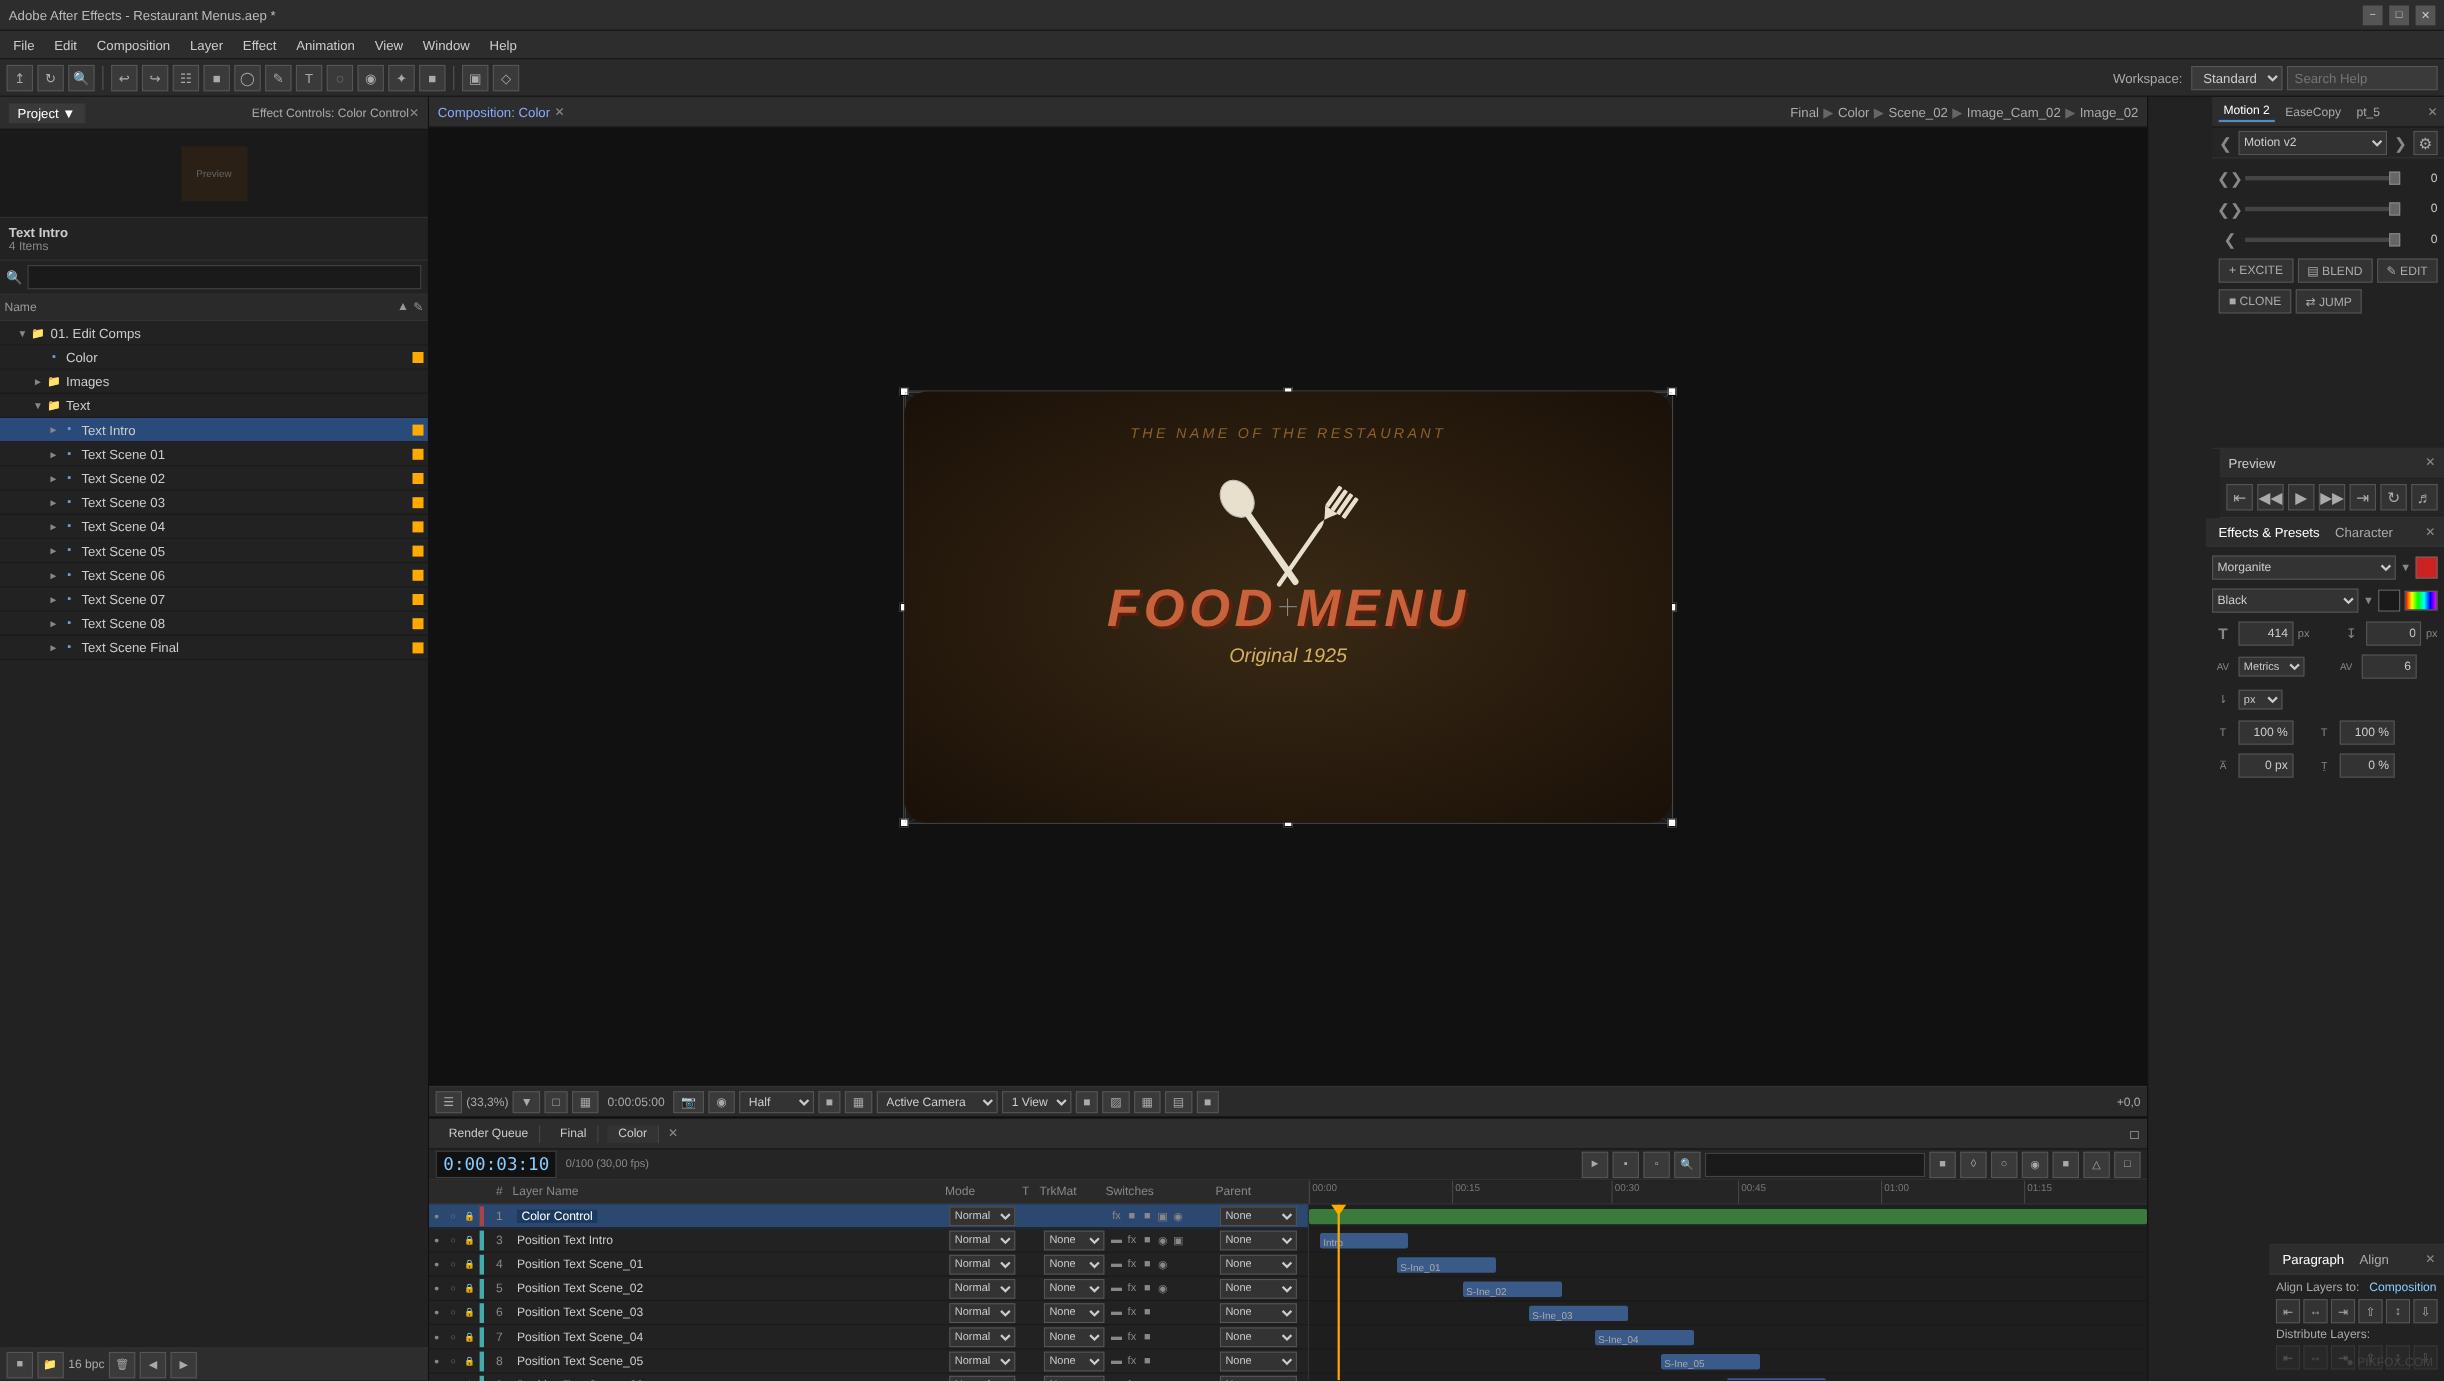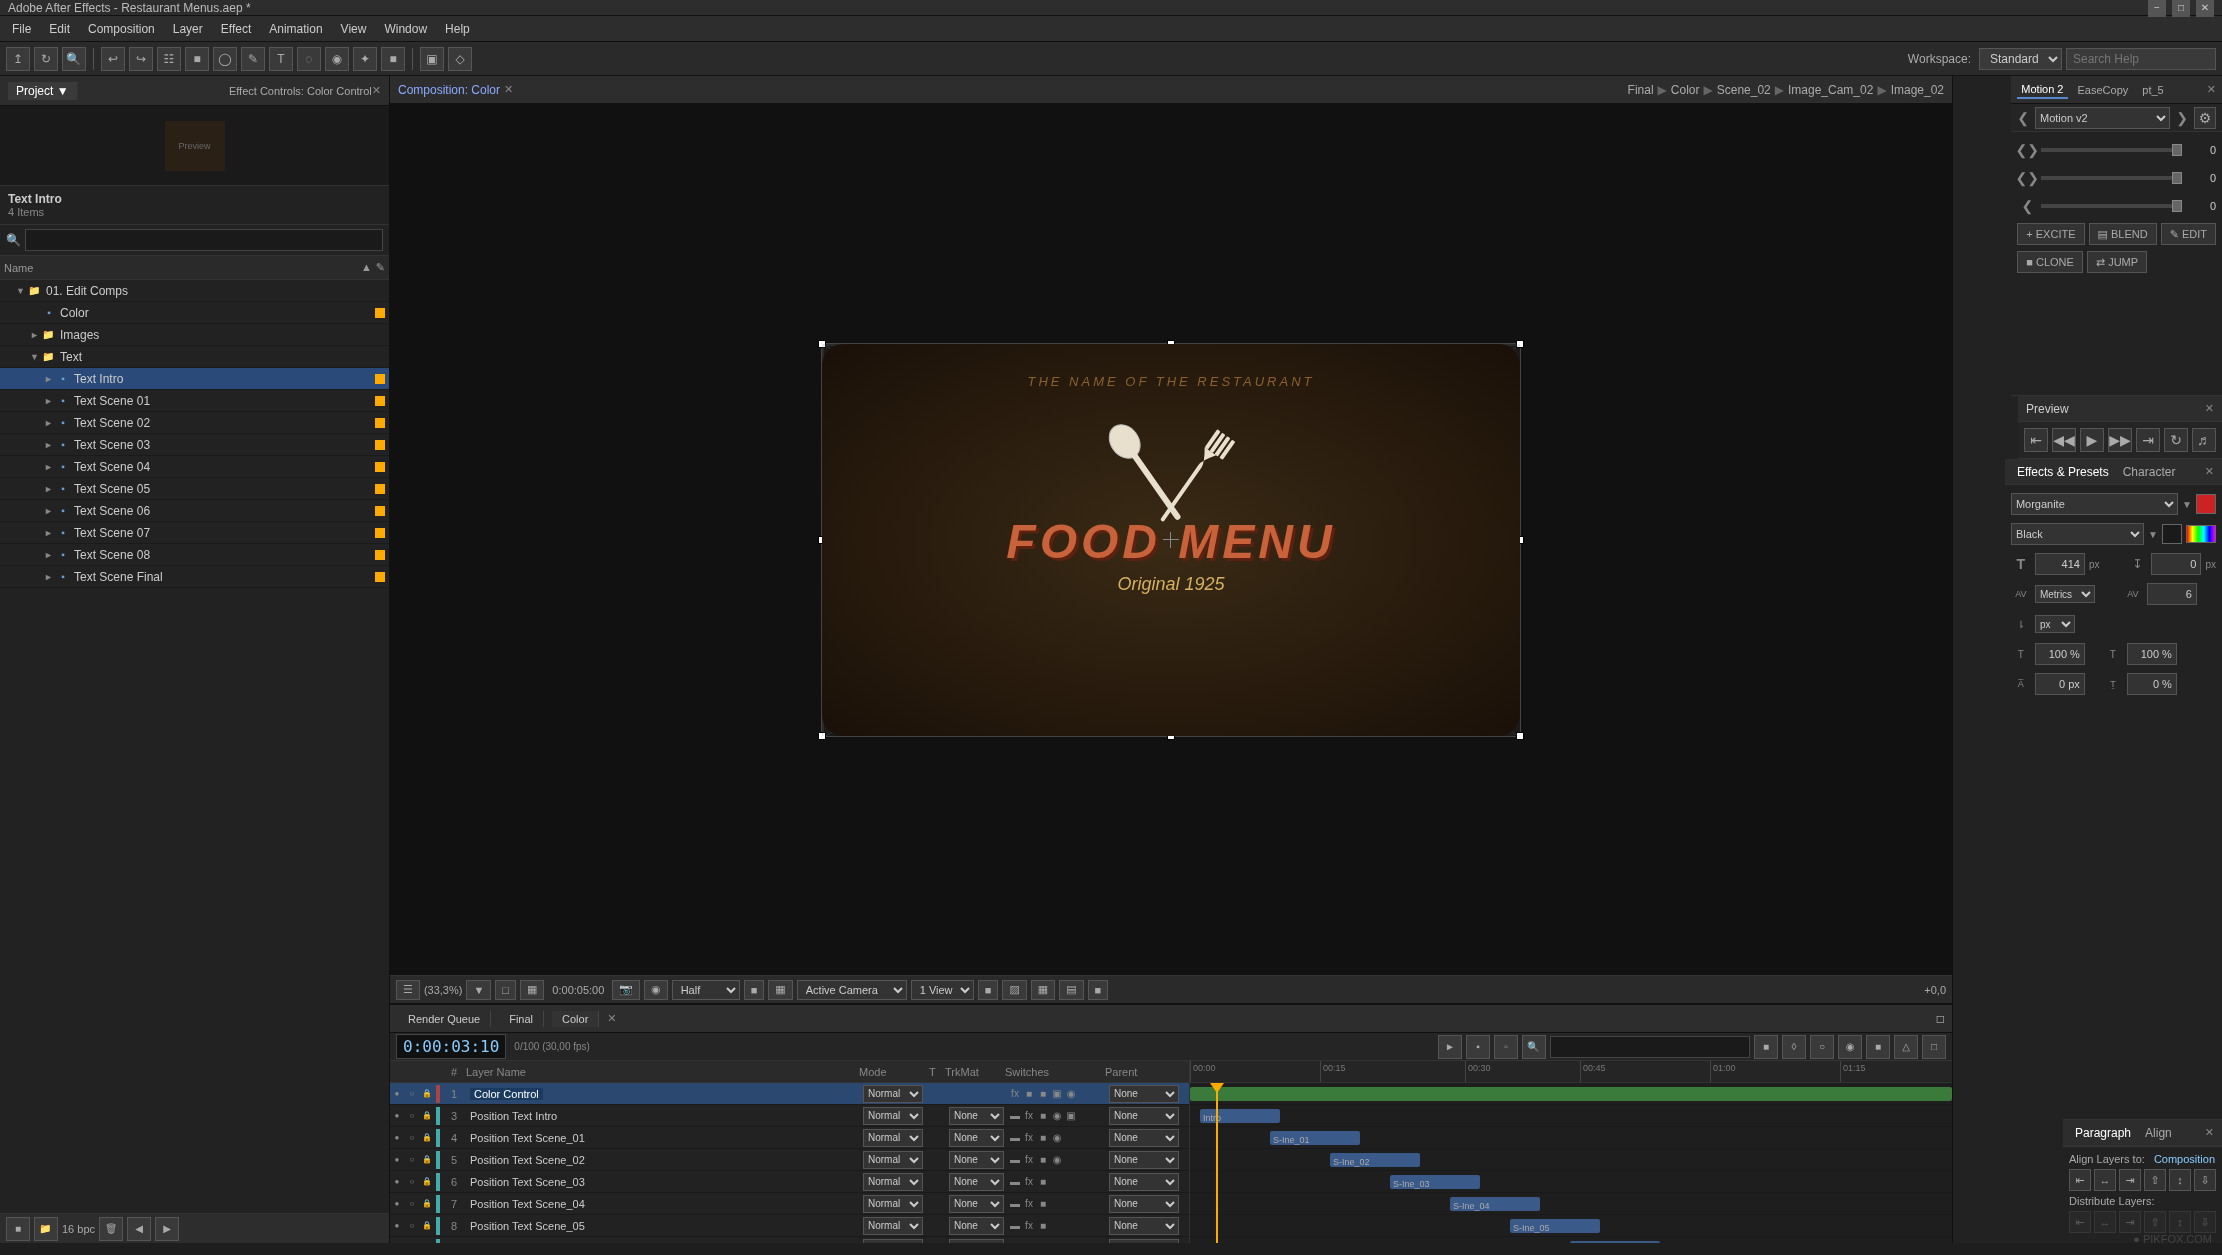--- a/index.html
+++ b/index.html
@@ -9,21 +9,21 @@
       background: #1e1e1e;
       font-family: 'Arial', sans-serif;
       font-size: 13px;
       color: #cccccc;
       overflow: hidden;
       position: relative;
     }
 
     
     #title-bar {
-      height: 16px;
+      height: 28px;
       background: #2d2d2d;
       display: flex;
       align-items: center;
       padding: 0 8px;
       border-bottom: 1px solid #111;
       font-size: 12px;
       color: #bbb;
     }
     #title-bar span { flex: 1; }
     #title-bar-controls { display: flex; gap: 6px; }
@@ -84,21 +84,21 @@
       font-size: 12px;
       height: 22px;
     }
     .search-box {
       background: #3a3a3a;
       border: 1px solid #555;
       color: #ccc;
       padding: 2px 6px;
       font-size: 12px;
       height: 22px;
-      width: 150px;
+      width: 137px;
     }
 
     
     #main-layout {
       display: flex;
       height: calc(1255px - 88px);
     }
 
     
     #left-panel {

